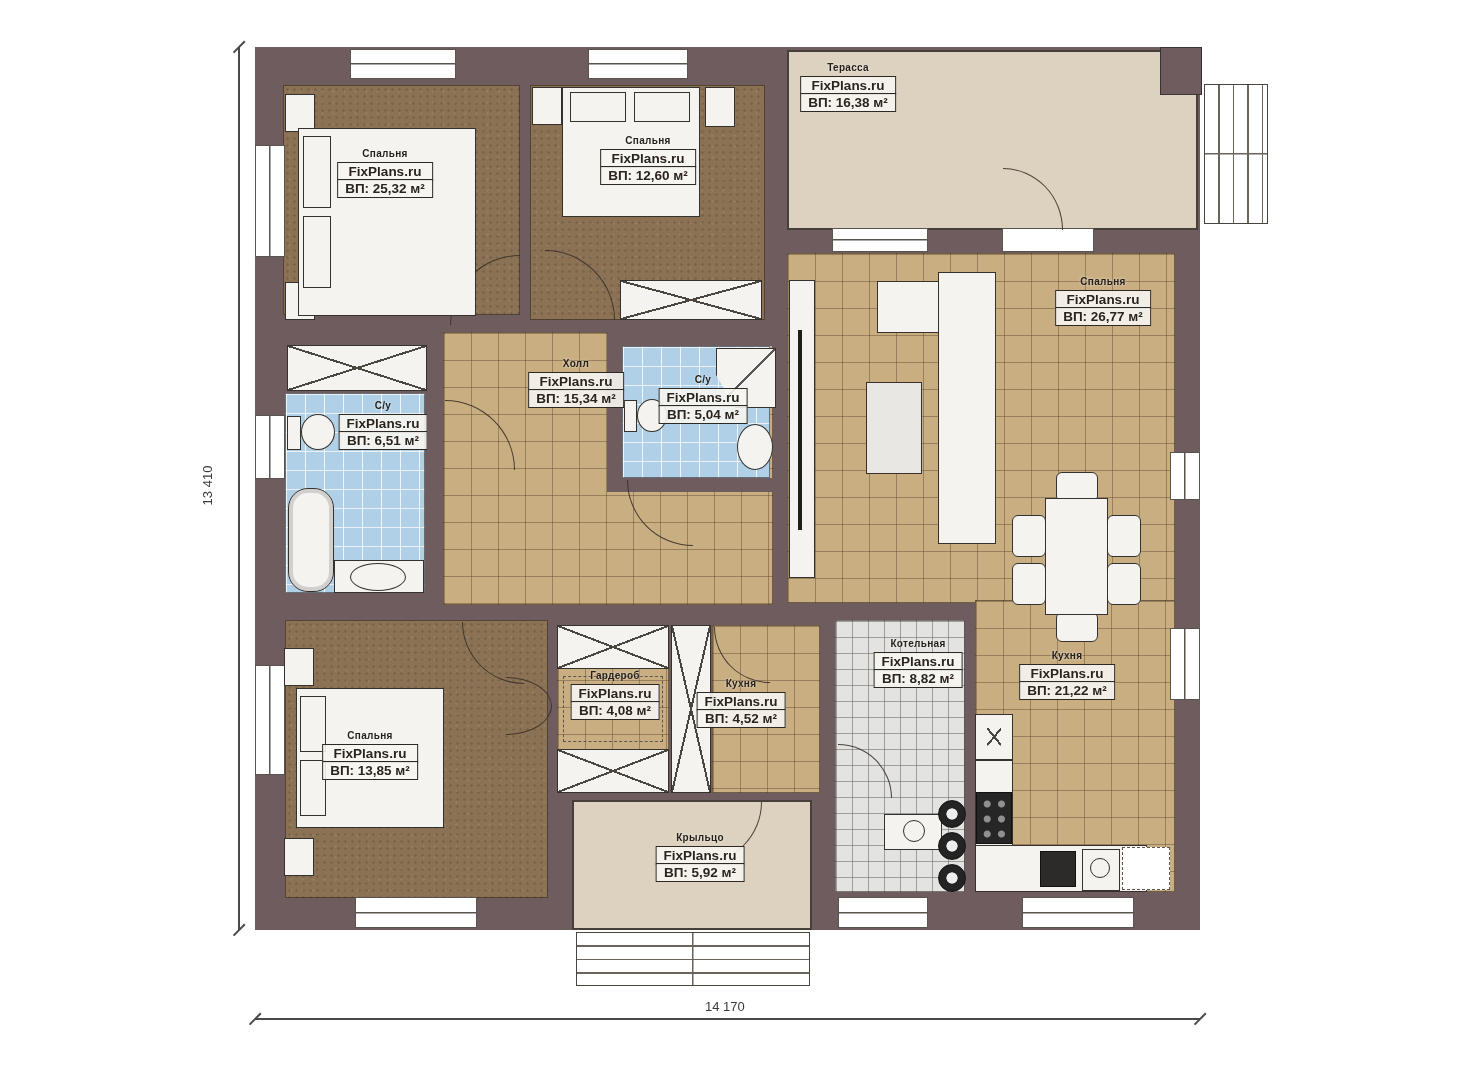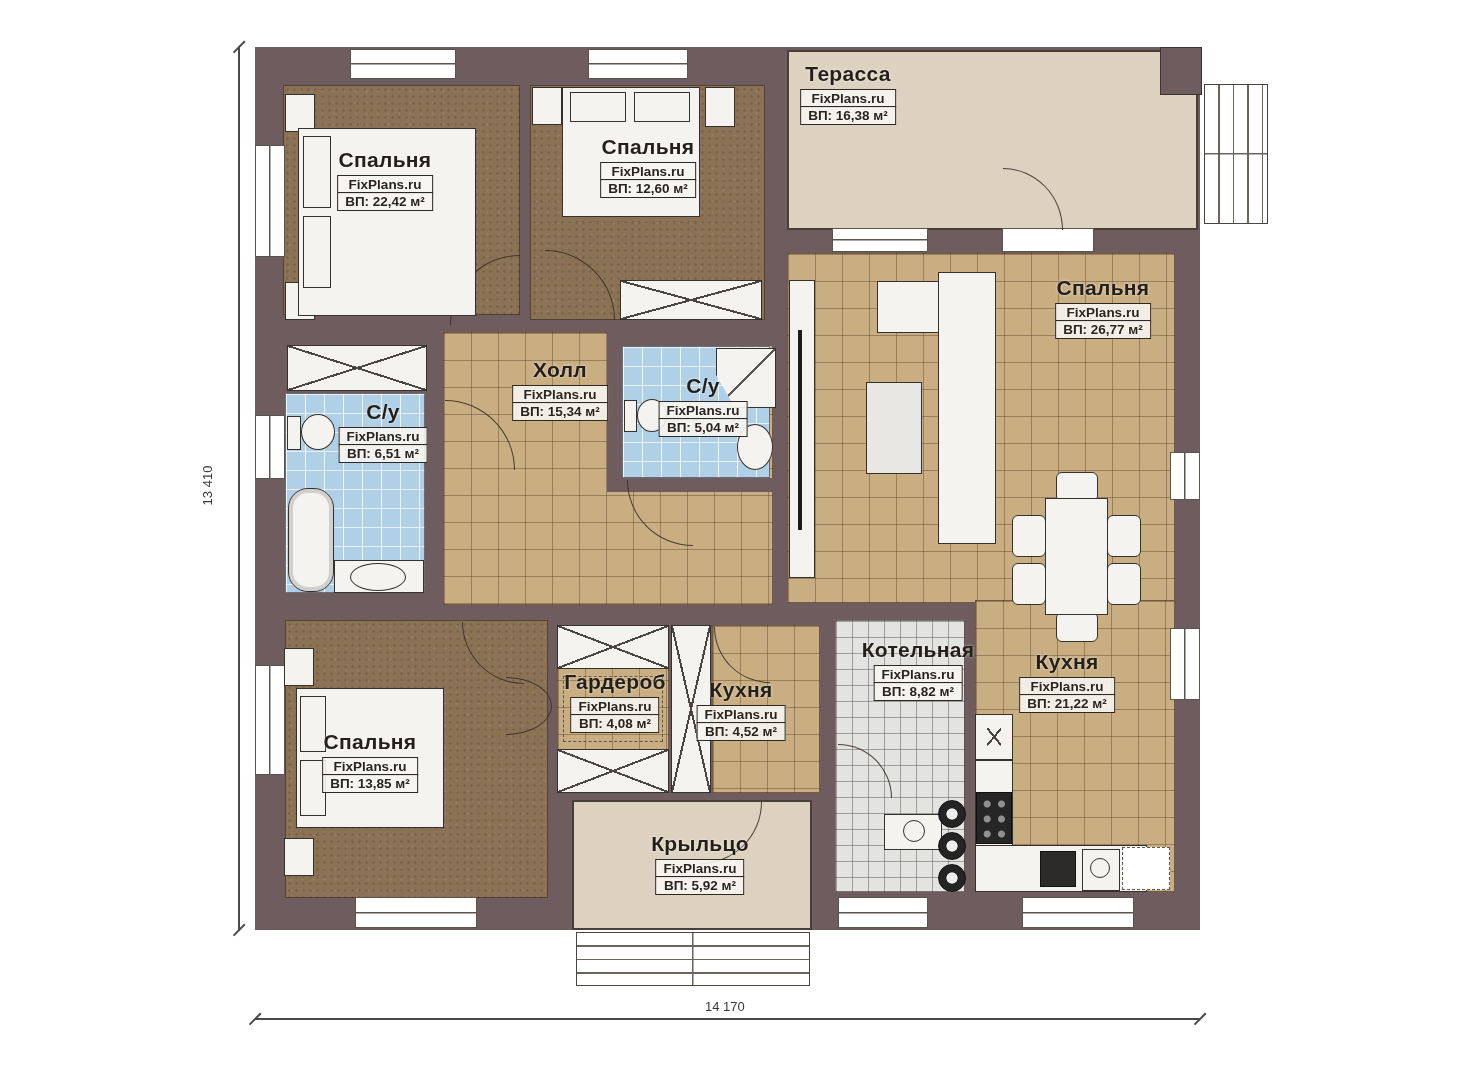--- a/index.html
+++ b/index.html
@@ -48,21 +48,21 @@
   .steps-h{position:absolute;box-sizing:border-box;background:#fff;border:1.5px solid #4a443e;
          background-image:repeating-linear-gradient(to bottom,transparent 0 12px,#6a645c 12px 13.5px),
                           linear-gradient(#6a645c,#6a645c);
          background-size:100% 100%,1.5px 100%;background-position:0 0,center 0;background-repeat:repeat,no-repeat;}
   .steps-v{position:absolute;box-sizing:border-box;background:#fff;border:1.5px solid #4a443e;
          background-image:repeating-linear-gradient(to right,transparent 0 13px,#6a645c 13px 14.5px),
                           linear-gradient(#6a645c,#6a645c);
          background-size:100% 100%,100% 1.5px;background-position:0 0,0 center;background-repeat:repeat,no-repeat;}
   .room-label{position:absolute;transform:translateX(-50%);text-align:center;color:#241f19;z-index:30;
          text-shadow:0 0 3px rgba(255,255,255,.7);}
-  .room-name{font-size:21px;font-weight:bold;letter-spacing:.3px;margin-bottom:3px;}
+  .room-name{font-size:10px;font-weight:bold;letter-spacing:.3px;margin-bottom:3px;}
   .room-boxes{display:inline-block;}
   .room-box{display:block;background:rgba(247,245,240,.9);border:1.6px solid #2c2824;
          padding:1px 7px;font-size:13.5px;font-weight:bold;white-space:nowrap;color:#2a241d;}
   .room-box + .room-box{margin-top:-1.6px;}
   .dim-line{position:absolute;background:#4a4a4a;}
   .dim-label{position:absolute;font-size:13px;color:#3a3a3a;}
   .tick{position:absolute;width:16px;height:1.5px;background:#4a4a4a;transform:rotate(-45deg);}
   .tank{position:absolute;border-radius:50%;border:1px solid #111;
         background:radial-gradient(circle,#ededed 0 29%,#242424 32% 100%);}
   .burners{position:absolute;box-sizing:border-box;background:#262626;border:1px solid #111;
@@ -194,31 +194,31 @@
   <div class="furn" style="left:1082px;top:849px;width:38px;height:42px;"></div>
   <div class="furn oval" style="left:1090px;top:858px;width:20px;height:20px;"></div>
   <div class="dashedc" style="left:1122px;top:847px;width:48px;height:43px;background:#fff;"></div>
 
   <div class="room-label" style="left:848px;top:62px;">
     <div class="room-name">Терасса</div>
     <div class="room-boxes"><span class="room-box">FixPlans.ru</span><span class="room-box">ВП: 16,38 м²</span></div>
   </div>
   <div class="room-label" style="left:385px;top:148px;">
     <div class="room-name">Спальня</div>
-    <div class="room-boxes"><span class="room-box">FixPlans.ru</span><span class="room-box">ВП: 22,42 м²</span></div>
+    <div class="room-boxes"><span class="room-box">FixPlans.ru</span><span class="room-box">ВП: 25,32 м²</span></div>
   </div>
   <div class="room-label" style="left:648px;top:135px;">
     <div class="room-name">Спальня</div>
     <div class="room-boxes"><span class="room-box">FixPlans.ru</span><span class="room-box">ВП: 12,60 м²</span></div>
   </div>
   <div class="room-label" style="left:1103px;top:276px;">
     <div class="room-name">Спальня</div>
     <div class="room-boxes"><span class="room-box">FixPlans.ru</span><span class="room-box">ВП: 26,77 м²</span></div>
   </div>
-  <div class="room-label" style="left:560px;top:358px;">
+  <div class="room-label" style="left:576px;top:358px;">
     <div class="room-name">Холл</div>
     <div class="room-boxes"><span class="room-box">FixPlans.ru</span><span class="room-box">ВП: 15,34 м²</span></div>
   </div>
   <div class="room-label" style="left:703px;top:374px;">
     <div class="room-name">С/у</div>
     <div class="room-boxes"><span class="room-box">FixPlans.ru</span><span class="room-box">ВП: 5,04 м²</span></div>
   </div>
   <div class="room-label" style="left:383px;top:400px;">
     <div class="room-name">С/у</div>
     <div class="room-boxes"><span class="room-box">FixPlans.ru</span><span class="room-box">ВП: 6,51 м²</span></div>

